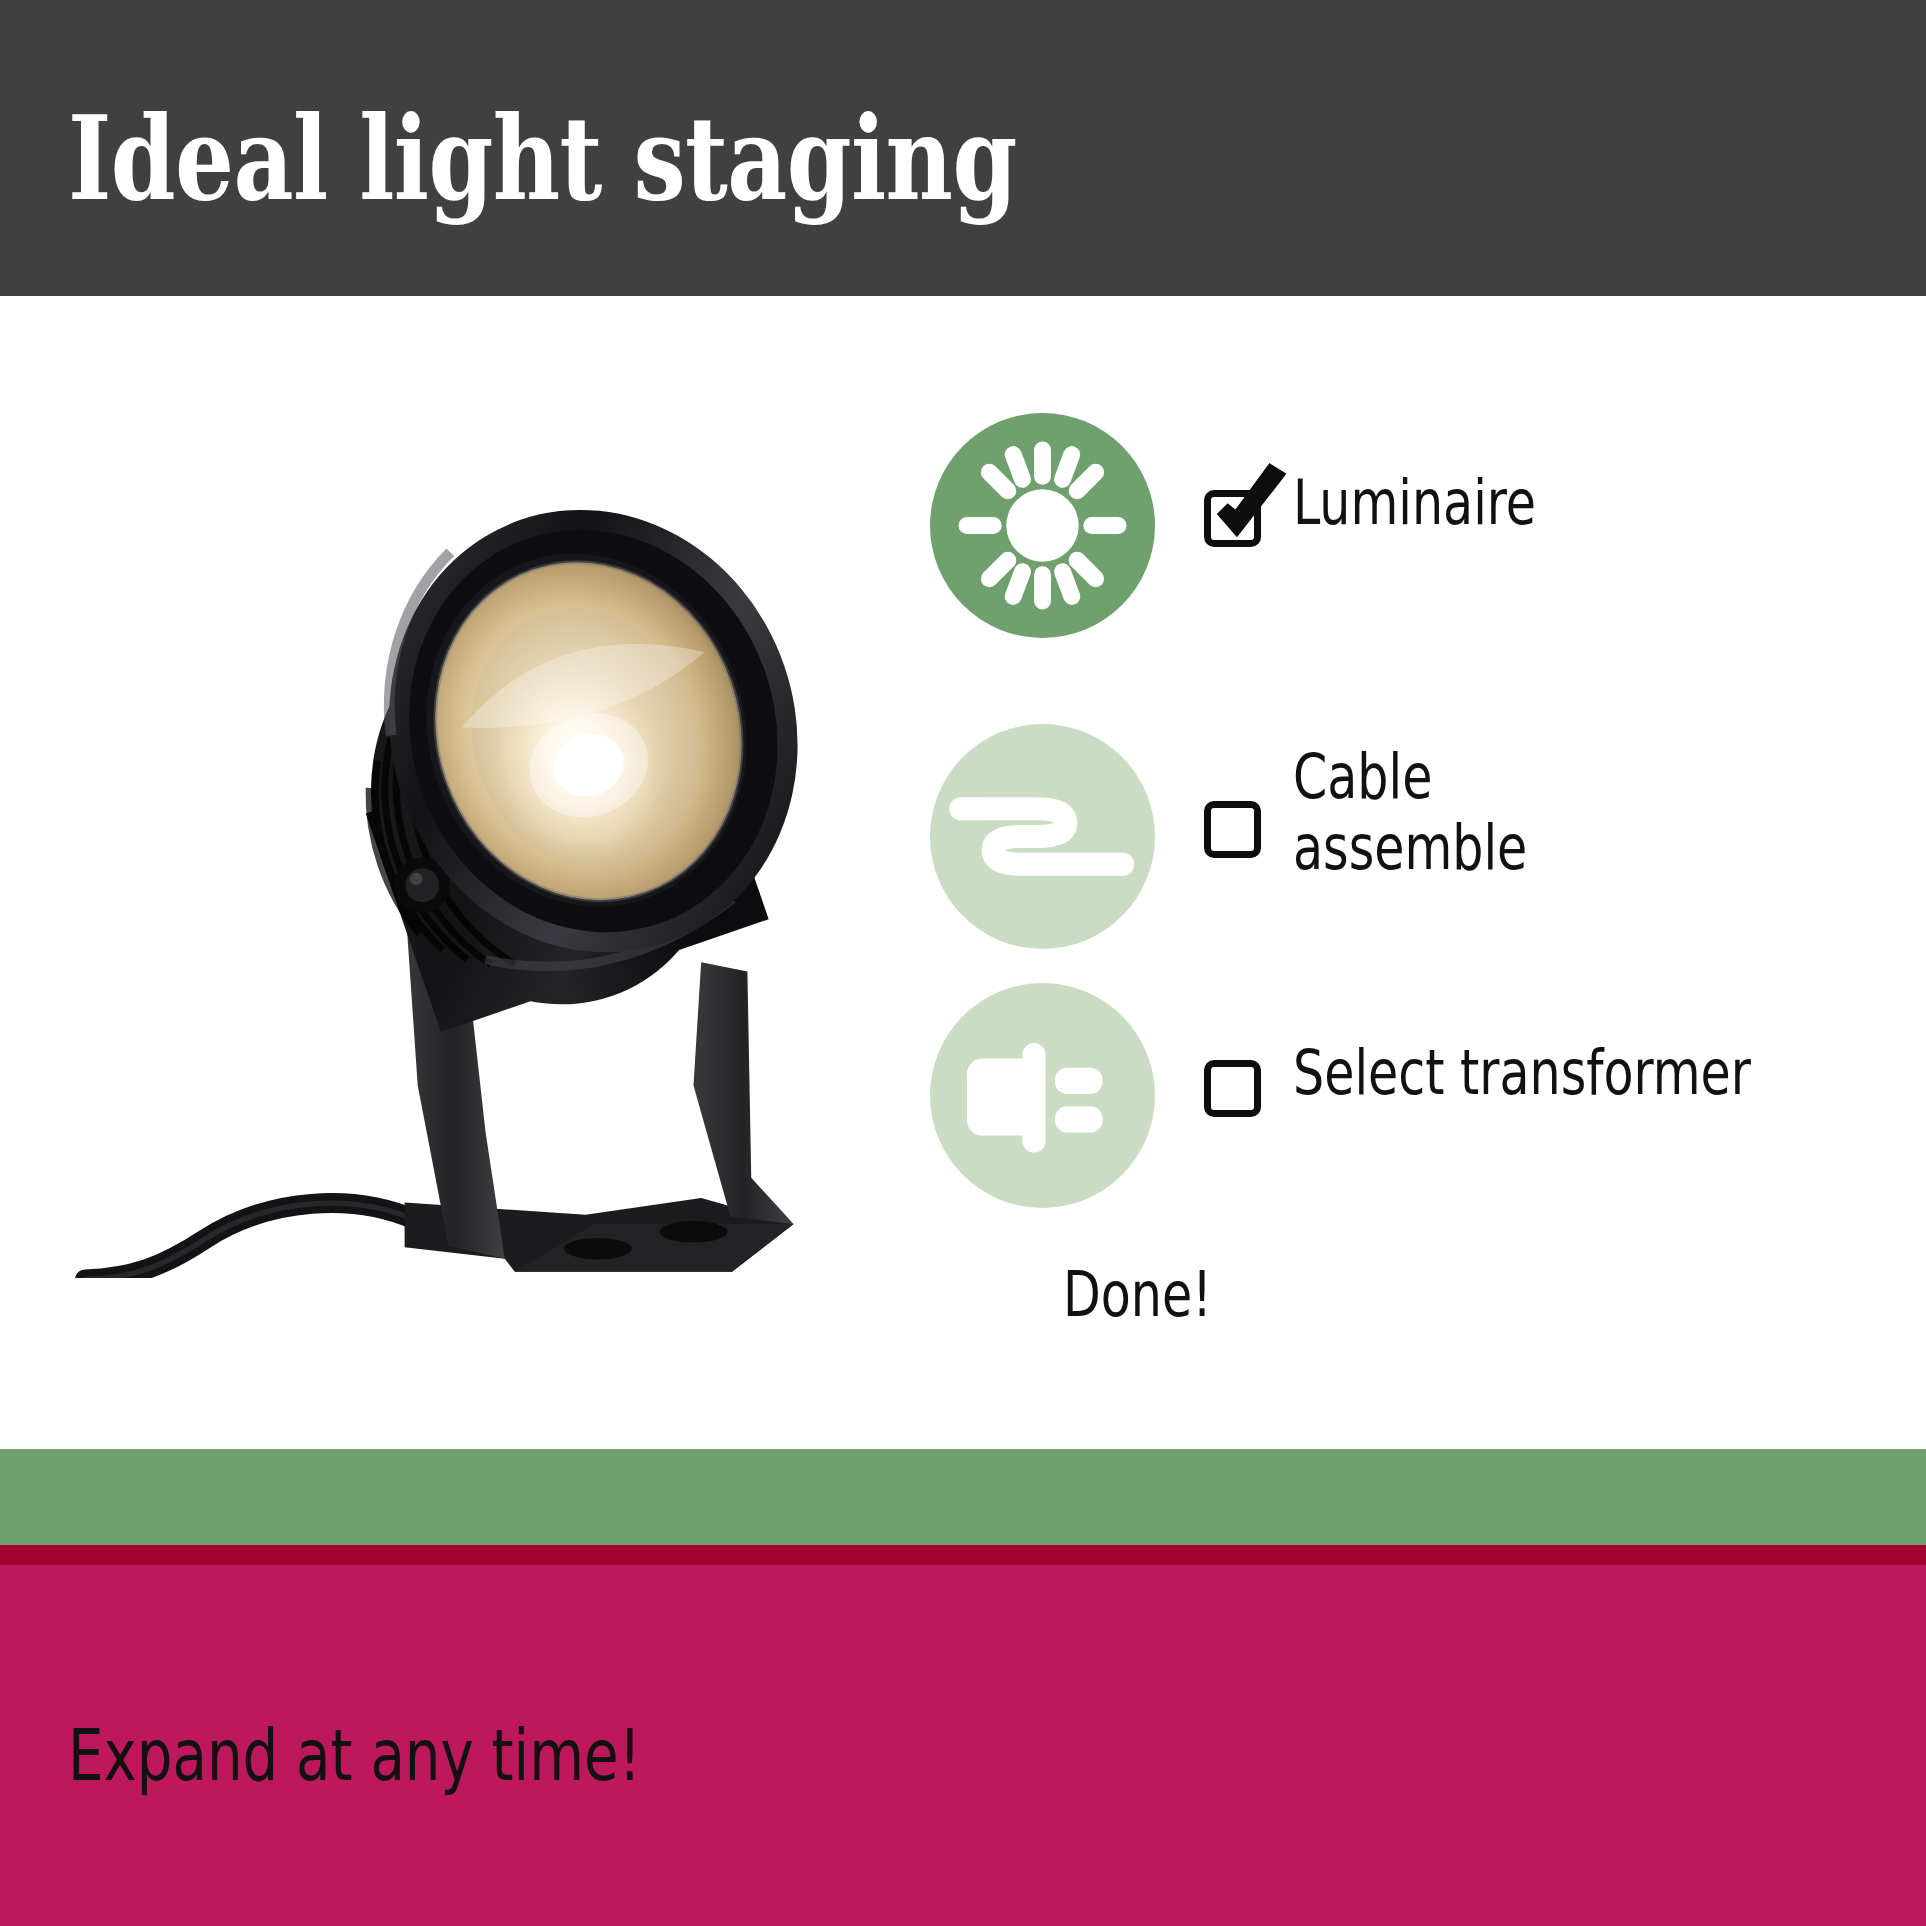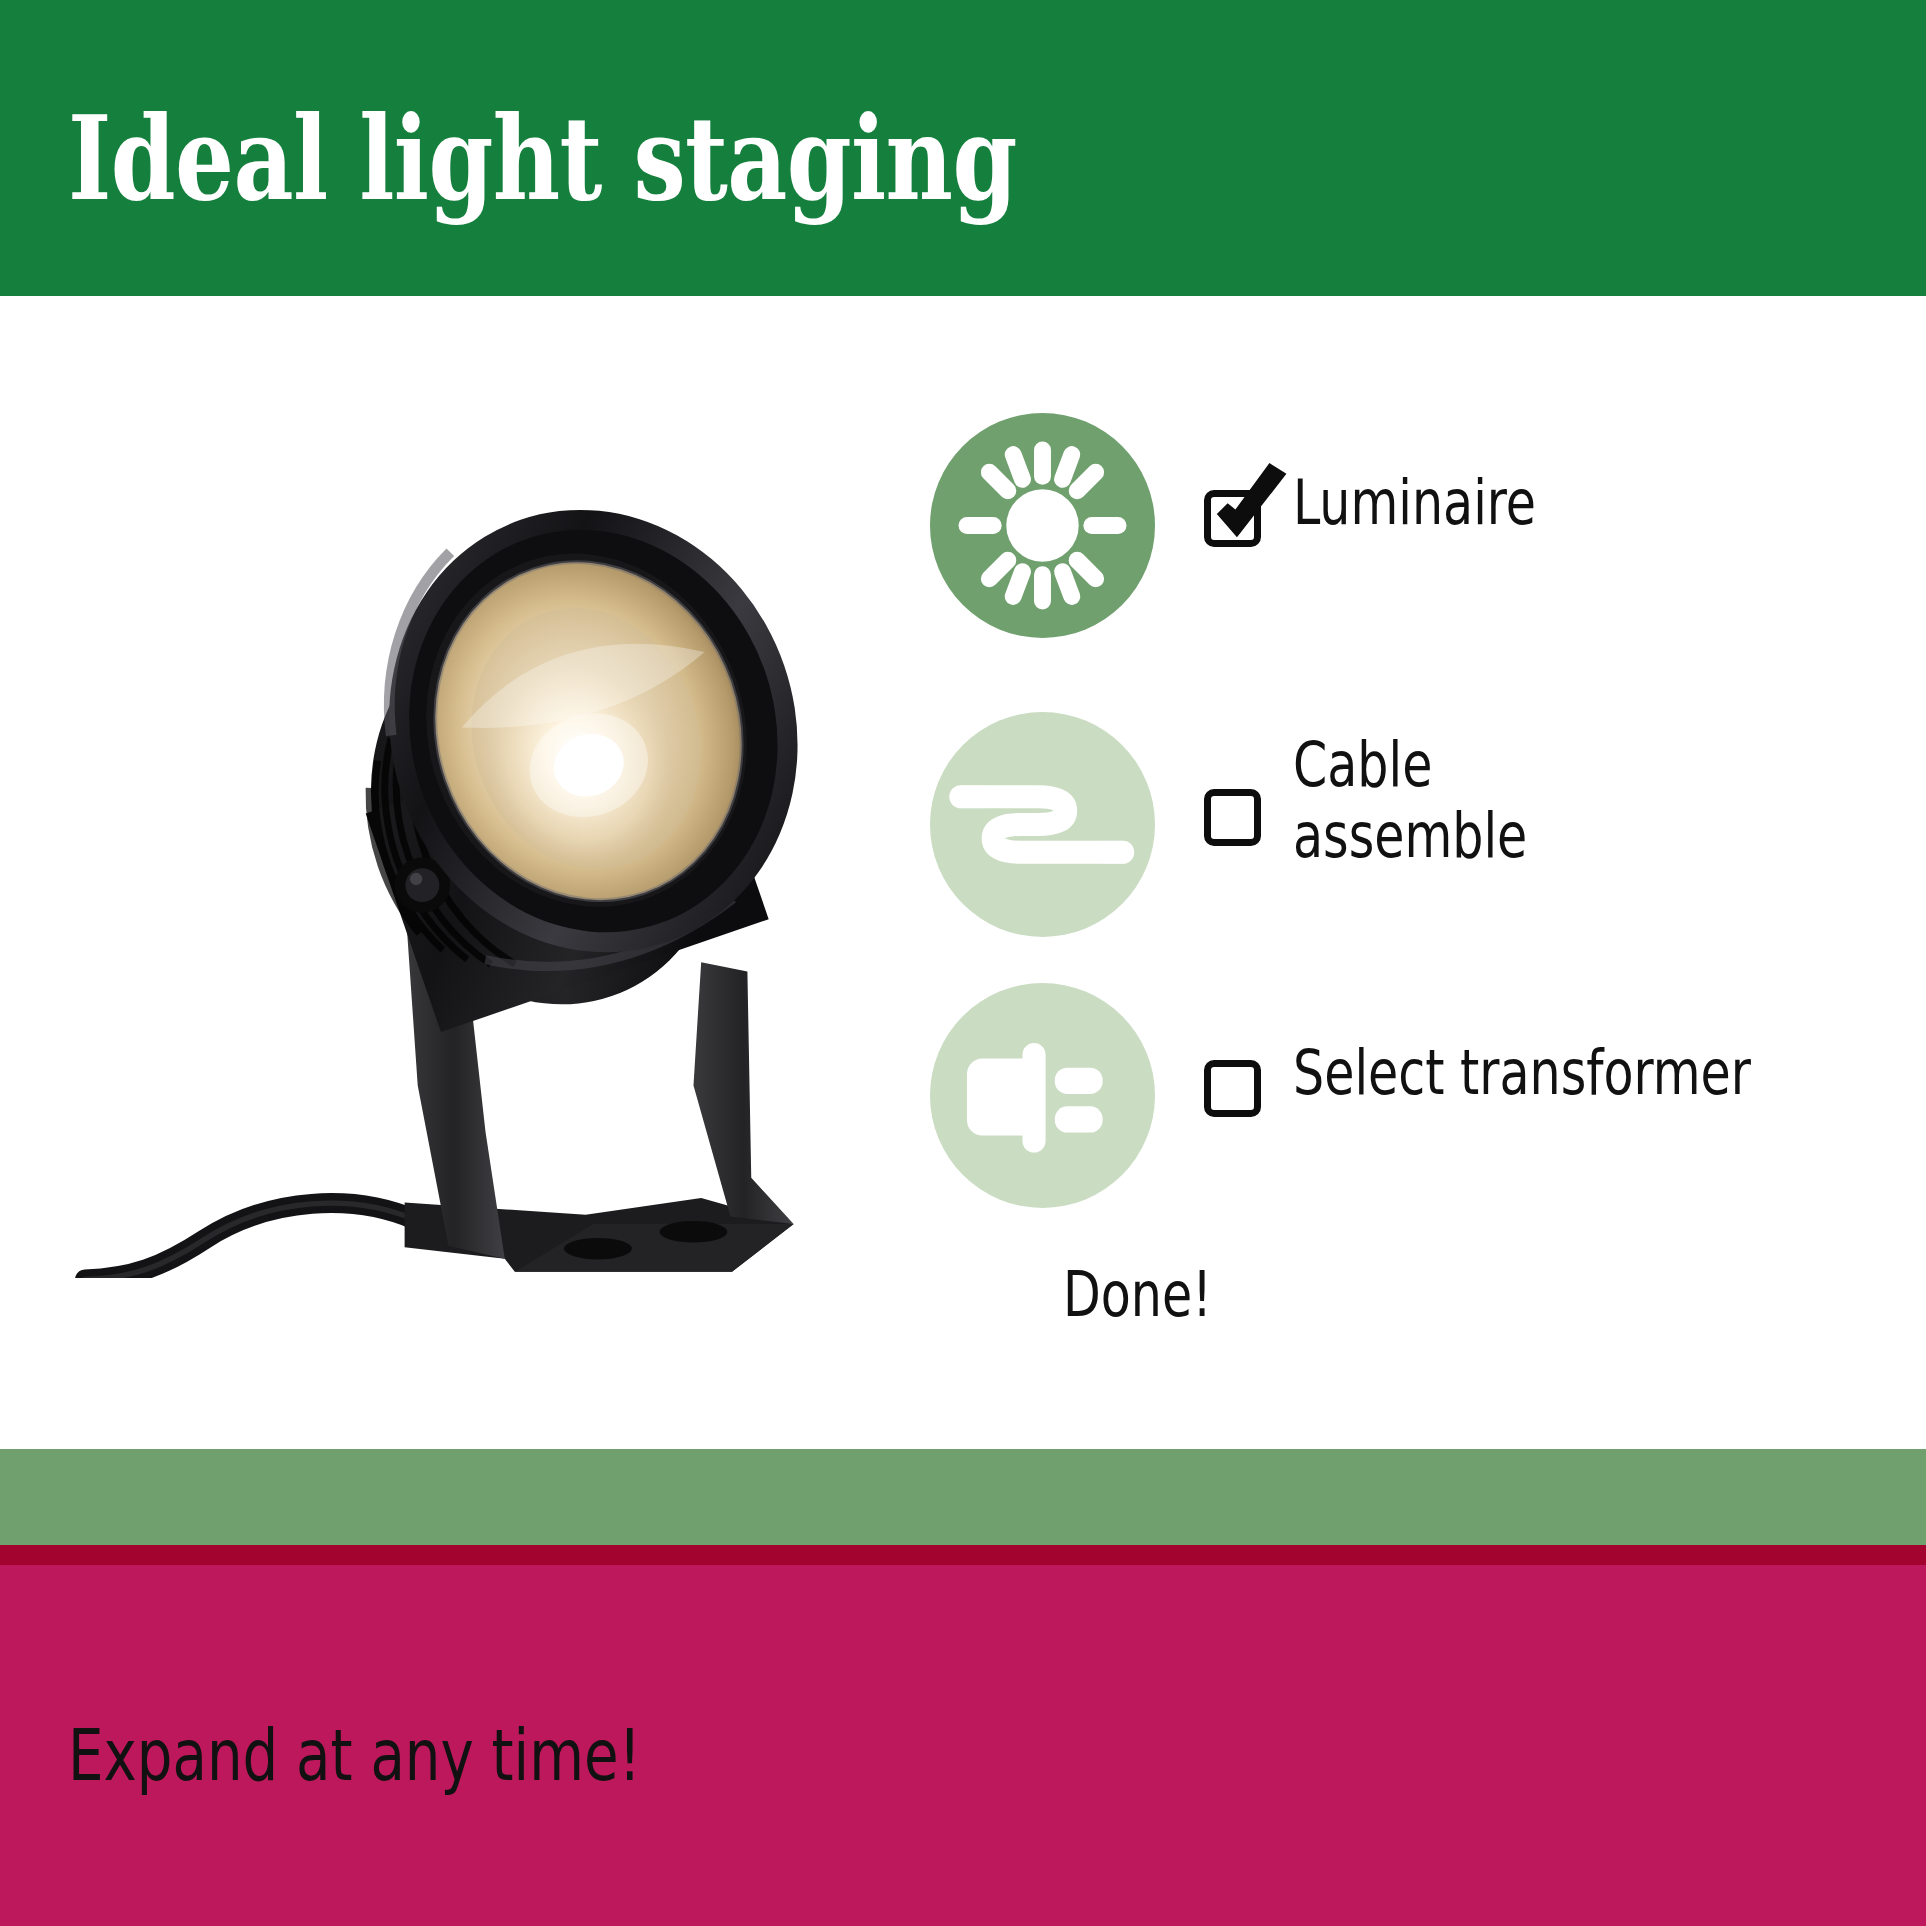--- a/index.html
+++ b/index.html
@@ -16,21 +16,21 @@
     -webkit-font-smoothing: antialiased;
   }
 
   
   .header-band {
     position: absolute;
     left: 0;
     top: 0;
     width: 1926px;
     height: 296px;
-    background: #15803d;
+    background: #404040;
   }
   .header-title {
     position: absolute;
     left: 68px;
     top: 100px;
     font-family: "DejaVu Serif", "Liberation Serif", serif;
     font-weight: bold;
     font-size: 116px;
     line-height: 1.0;
     letter-spacing: -0.8px;
@@ -71,21 +71,21 @@
     top: 46px;
     width: 971px;
   }
   .check-row {
     position: absolute;
     left: 0;
     width: 971px;
     height: 231px;
   }
   .check-row.r1 { top: 0px; }
-  .check-row.r2 { top: 299px; }
+  .check-row.r2 { top: 311px; }
   .check-row.r3 { top: 570px; }
 
   .icon-circle {
     position: absolute;
     left: 4.6px;
     top: 6.2px;
     width: 225px;
     height: 225px;
     border-radius: 50%;
     display: block;

